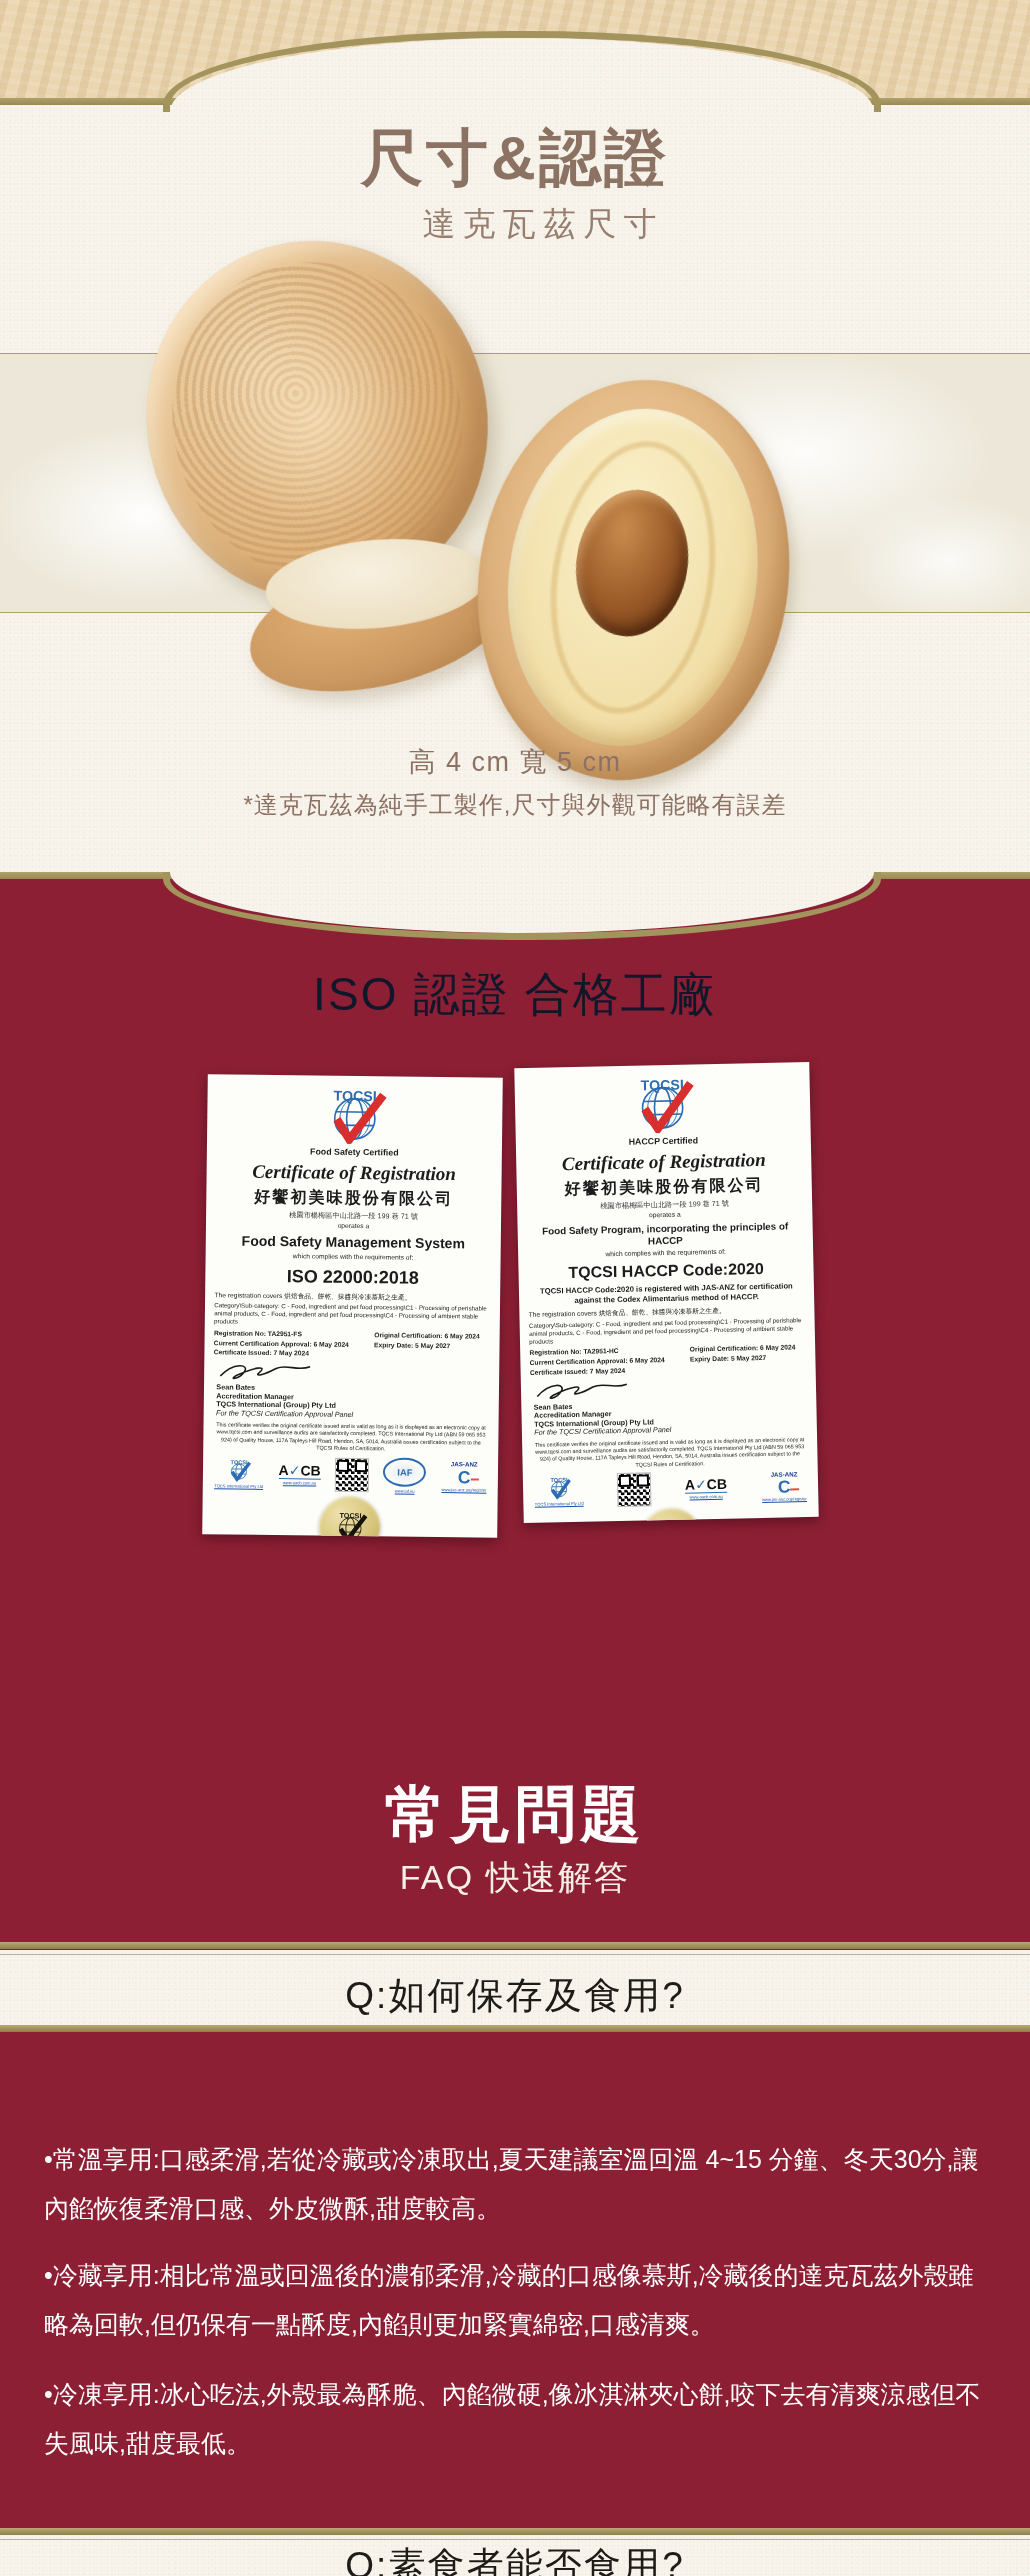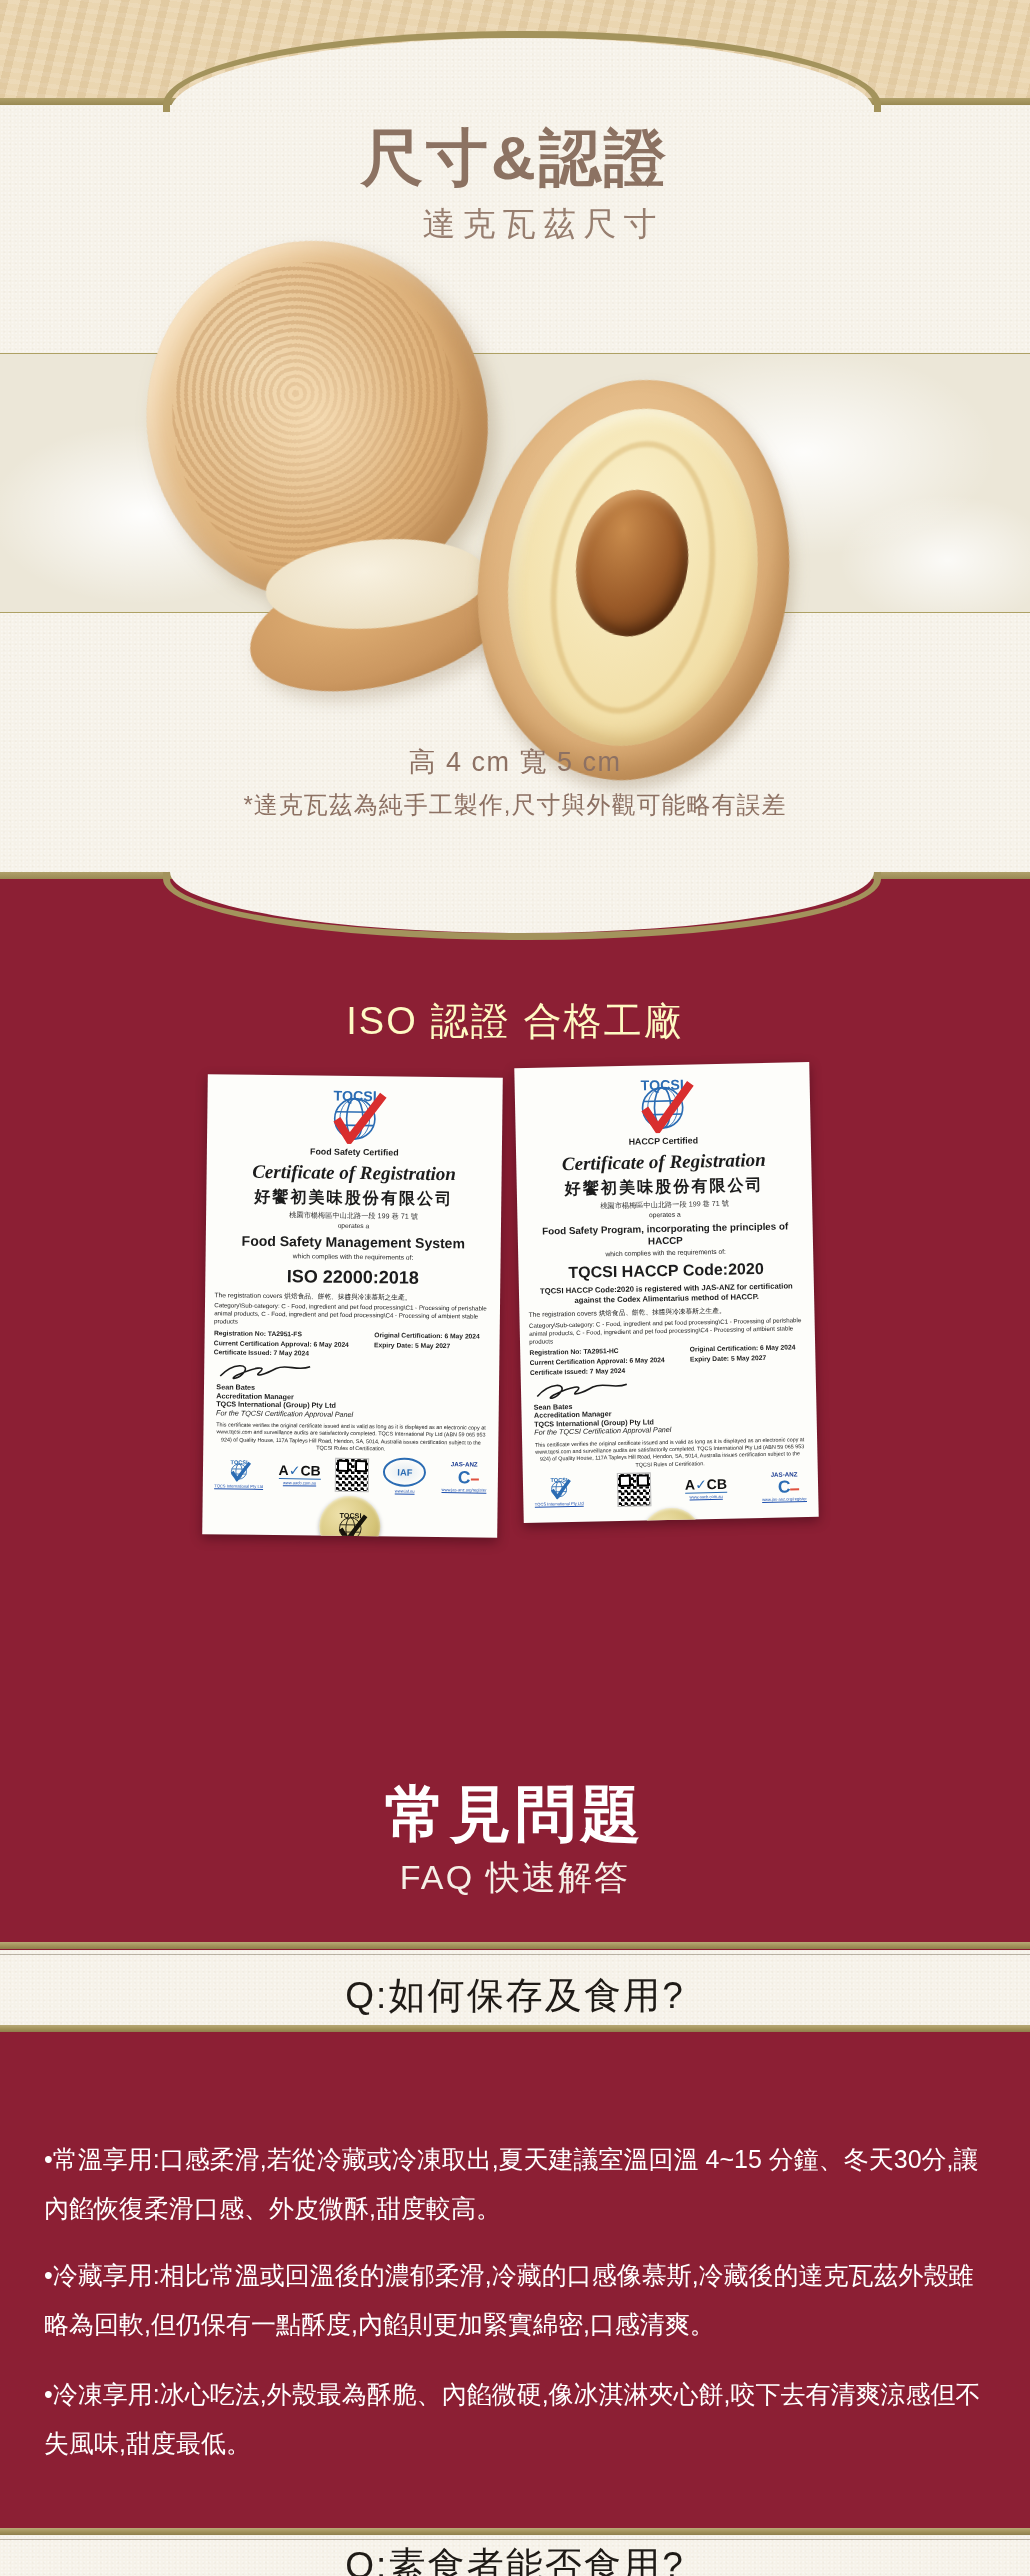--- a/index.html
+++ b/index.html
@@ -63,21 +63,21 @@
   #cookie-right .cream{position:absolute;inset:29px 32px 34px 30px;border-radius:50%;
     background:radial-gradient(ellipse at 44% 34%,#faf0ca,#f2dfa8 64%,#e4c384 92%);
     box-shadow:inset 0 -7.2px 17.5px rgba(178,136,62,.45),inset 5.2px 6.2px 13.4px rgba(255,255,240,.85);}
   #cookie-right .cream:after{content:"";position:absolute;inset:32px 43px;border-radius:50%;
     border:6.2px solid rgba(205,164,88,.38);filter:blur(1px);}
   #cookie-right .caramel{position:absolute;left:95px;top:111px;width:111px;height:147px;border-radius:50%;
     background:radial-gradient(ellipse at 38% 28%,#c98b4c,#9a5a28 52%,#6b3814 88%);
     box-shadow:inset 4.1px 5.2px 9.3px rgba(255,210,150,.5),inset -4.1px -7.2px 12.4px rgba(40,16,4,.55);}
   
   #maroon1{position:absolute;left:0;top:872px;width:1030px;height:1078px;}
-  #iso-heading{top:996px;font-size:38px;color:#fef9c3;letter-spacing:2.1px;}
+  #iso-heading{top:964px;font-size:46px;color:#0f172a;letter-spacing:2.1px;}
   #faq-title{top:1766px;font-size:61px;font-weight:700;color:#ffffff;letter-spacing:4.1px;margin-top:8px;}
   #faq-subtitle{top:1855px;font-size:34px;color:#f6efe6;letter-spacing:2.1px;}
   
   .cert{position:absolute;width:295px;background:#fdfdfa;color:#1c1c1c;text-align:center;
     box-shadow:0 4.1px 11.3px rgba(40,5,15,.45);padding:10.3px 9.3px 0 9.3px;box-sizing:border-box;overflow:hidden;}
   #cert-left{left:205px;top:1076px;height:460px;transform:rotate(.7deg);}
   #cert-right{left:519px;top:1065px;height:455px;transform:rotate(-1.2deg);}
   .cert .cl{line-height:1.25;}
   .cert .cap{font-size:8.8px;font-weight:700;margin-top:1px;}
   .cert .doc-title{font-family:"Liberation Serif","DejaVu Serif",serif;font-style:italic;font-weight:700;

